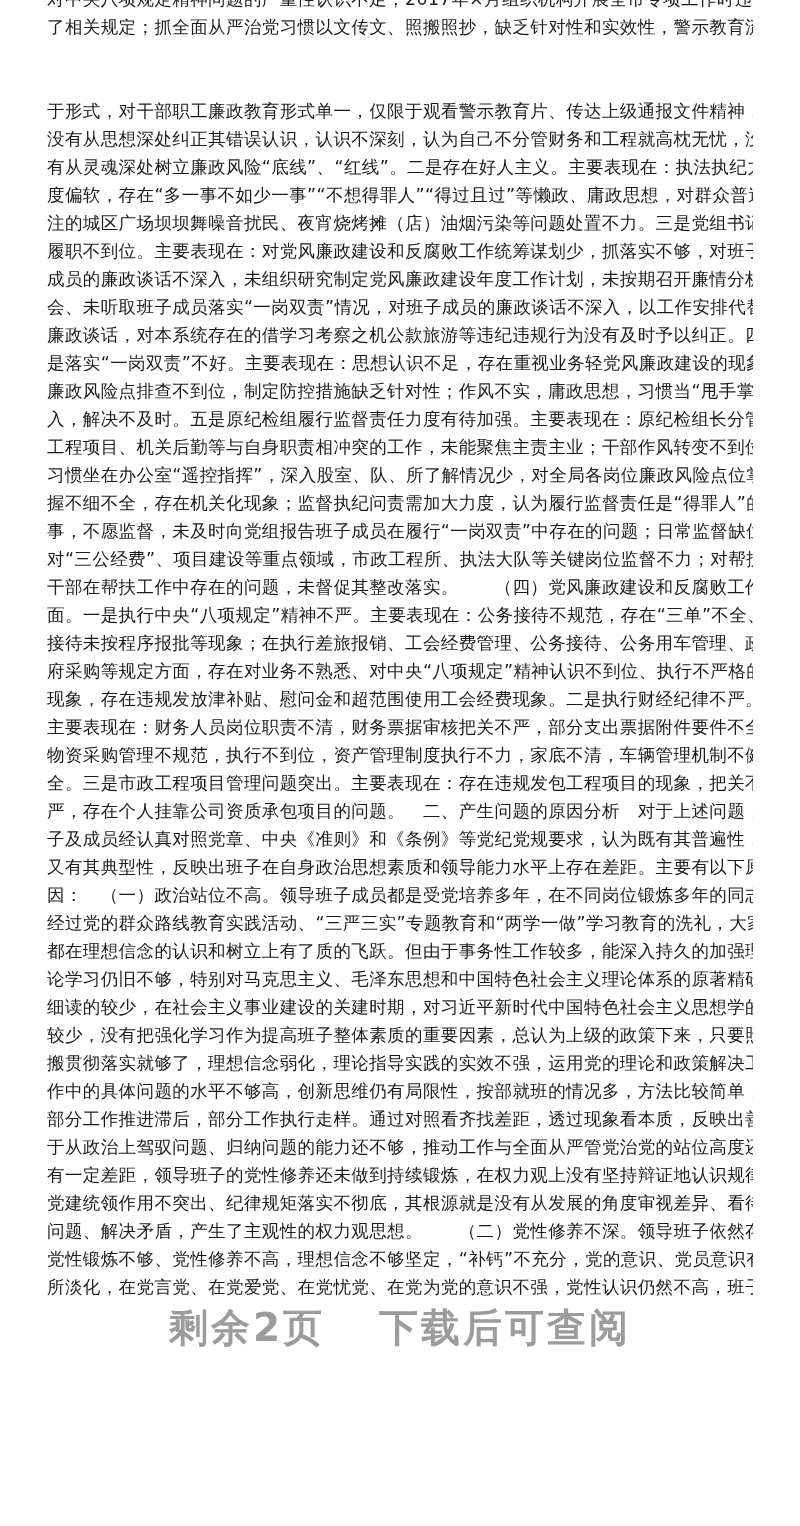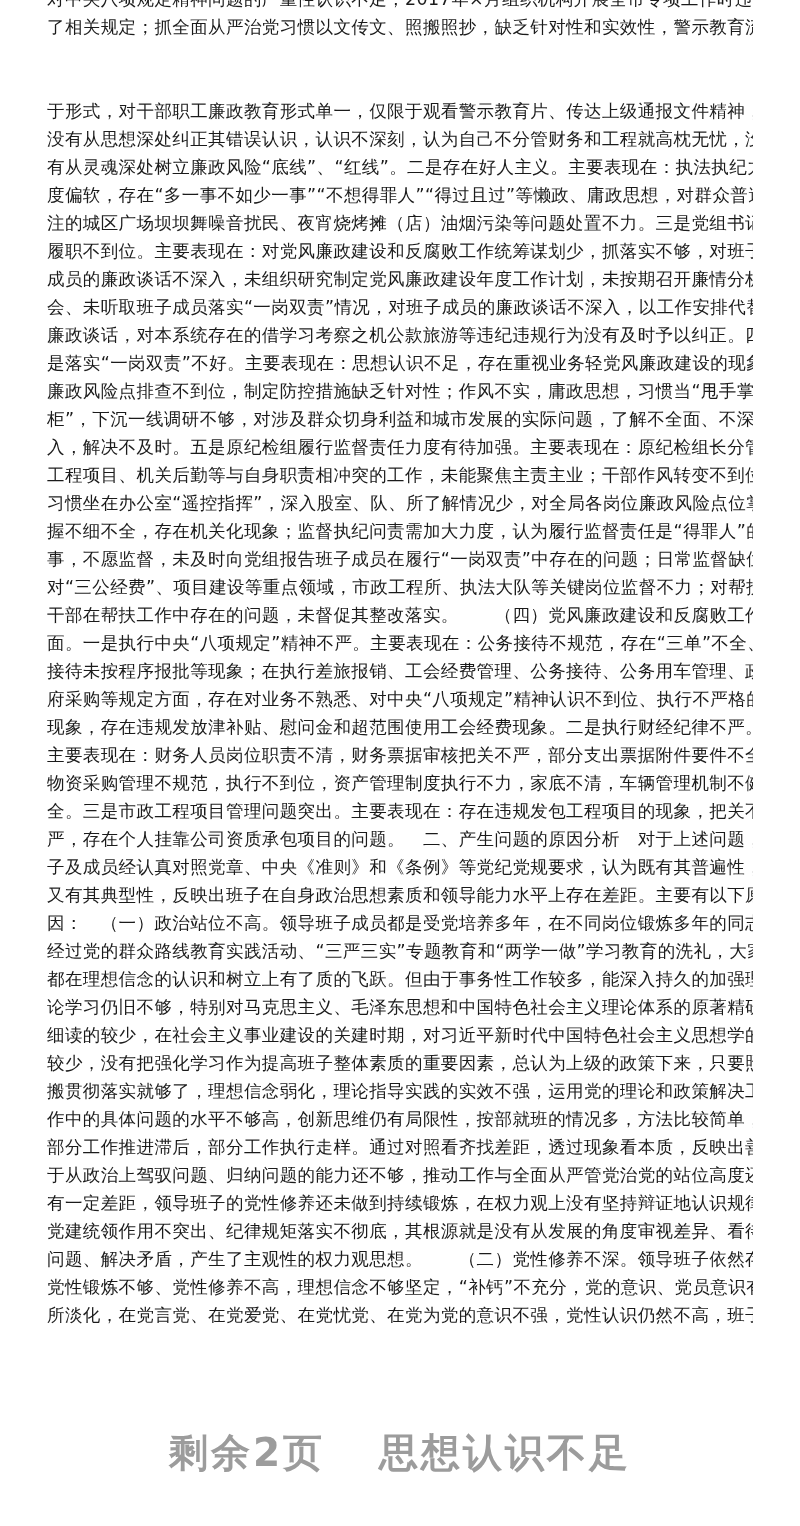--- a/index.html
+++ b/index.html
@@ -25,21 +25,20 @@
     text-align-last: justify;
     letter-spacing: 0.4px;
   }
   .clip {
     height: 13px;
     overflow: hidden;
   }
   .clip .line { margin-top: -15px; }
   .page-gap { height: 56px; }
   .footer {
-    margin-top: 97px;
     display: flex;
     justify-content: center;
     align-items: baseline;
     gap: 54px;
     font-size: 39px;
     font-weight: bold;
     color: #9c9c9c;
     letter-spacing: 3px;
   }
 </style>
@@ -61,21 +60,20 @@
       <div class="line">没有从思想深处纠正其错误认识，认识不深刻，认为自己不分管财务和工程就高枕无忧，没</div>
       <div class="line">有从灵魂深处树立廉政风险“底线”、“红线”。二是存在好人主义。主要表现在：执法执纪力</div>
       <div class="line">度偏软，存在“多一事不如少一事”“不想得罪人”“得过且过”等懒政、庸政思想，对群众普遍关</div>
       <div class="line">注的城区广场坝坝舞噪音扰民、夜宵烧烤摊（店）油烟污染等问题处置不力。三是党组书记</div>
       <div class="line">履职不到位。主要表现在：对党风廉政建设和反腐败工作统筹谋划少，抓落实不够，对班子</div>
       <div class="line">成员的廉政谈话不深入，未组织研究制定党风廉政建设年度工作计划，未按期召开廉情分析</div>
       <div class="line">会、未听取班子成员落实“一岗双责”情况，对班子成员的廉政谈话不深入，以工作安排代替</div>
       <div class="line">廉政谈话，对本系统存在的借学习考察之机公款旅游等违纪违规行为没有及时予以纠正。四</div>
       <div class="line">是落实“一岗双责”不好。主要表现在：思想认识不足，存在重视业务轻党风廉政建设的现象，</div>
       <div class="line">廉政风险点排查不到位，制定防控措施缺乏针对性；作风不实，庸政思想，习惯当“甩手掌</div>
-      <div class="line">柜”，下沉一线调研不够，对涉及群众切身利益和城市发展的实际问题，了解不全面、不深</div>
       <div class="line">入，解决不及时。五是原纪检组履行监督责任力度有待加强。主要表现在：原纪检组长分管</div>
       <div class="line">工程项目、机关后勤等与自身职责相冲突的工作，未能聚焦主责主业；干部作风转变不到位，</div>
       <div class="line">习惯坐在办公室“遥控指挥”，深入股室、队、所了解情况少，对全局各岗位廉政风险点位掌</div>
       <div class="line">握不细不全，存在机关化现象；监督执纪问责需加大力度，认为履行监督责任是“得罪人”的</div>
       <div class="line">事，不愿监督，未及时向党组报告班子成员在履行“一岗双责”中存在的问题；日常监督缺位，</div>
       <div class="line">对“三公经费”、项目建设等重点领域，市政工程所、执法大队等关键岗位监督不力；对帮扶</div>
       <div class="line">干部在帮扶工作中存在的问题，未督促其整改落实。　　（四）党风廉政建设和反腐败工作方</div>
       <div class="line">面。一是执行中央“八项规定”精神不严。主要表现在：公务接待不规范，存在“三单”不全、</div>
       <div class="line">接待未按程序报批等现象；在执行差旅报销、工会经费管理、公务接待、公务用车管理、政</div>
       <div class="line">府采购等规定方面，存在对业务不熟悉、对中央“八项规定”精神认识不到位、执行不严格的</div>
@@ -98,16 +96,16 @@
       <div class="line">于从政治上驾驭问题、归纳问题的能力还不够，推动工作与全面从严管党治党的站位高度还</div>
       <div class="line">有一定差距，领导班子的党性修养还未做到持续锻炼，在权力观上没有坚持辩证地认识规律，</div>
       <div class="line">党建统领作用不突出、纪律规矩落实不彻底，其根源就是没有从发展的角度审视差异、看待</div>
       <div class="line">问题、解决矛盾，产生了主观性的权力观思想。　　（二）党性修养不深。领导班子依然存在</div>
       <div class="line">党性锻炼不够、党性修养不高，理想信念不够坚定，“补钙”不充分，党的意识、党员意识有</div>
       <div class="line">所淡化，在党言党、在党爱党、在党忧党、在党为党的意识不强，党性认识仍然不高，班子</div>
     </div>
 
   <div class="footer">
     <span>剩余2页</span>
-    <span>思想认识不足</span>
+    <span>下载后可查阅</span>
   </div>
 
 </div>
 
 </body></html>

